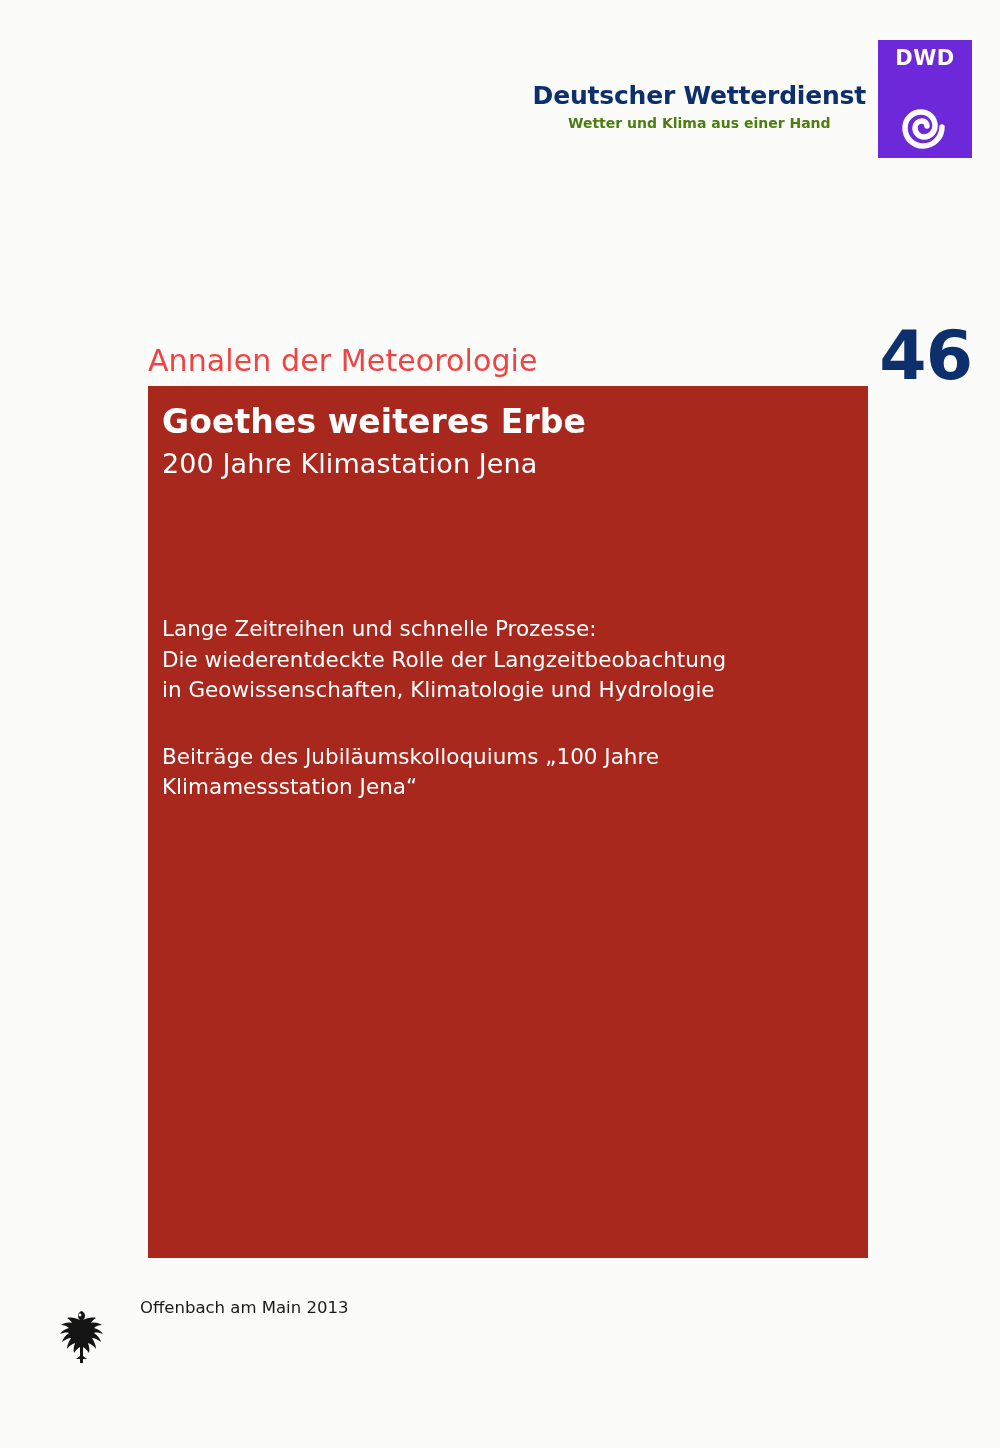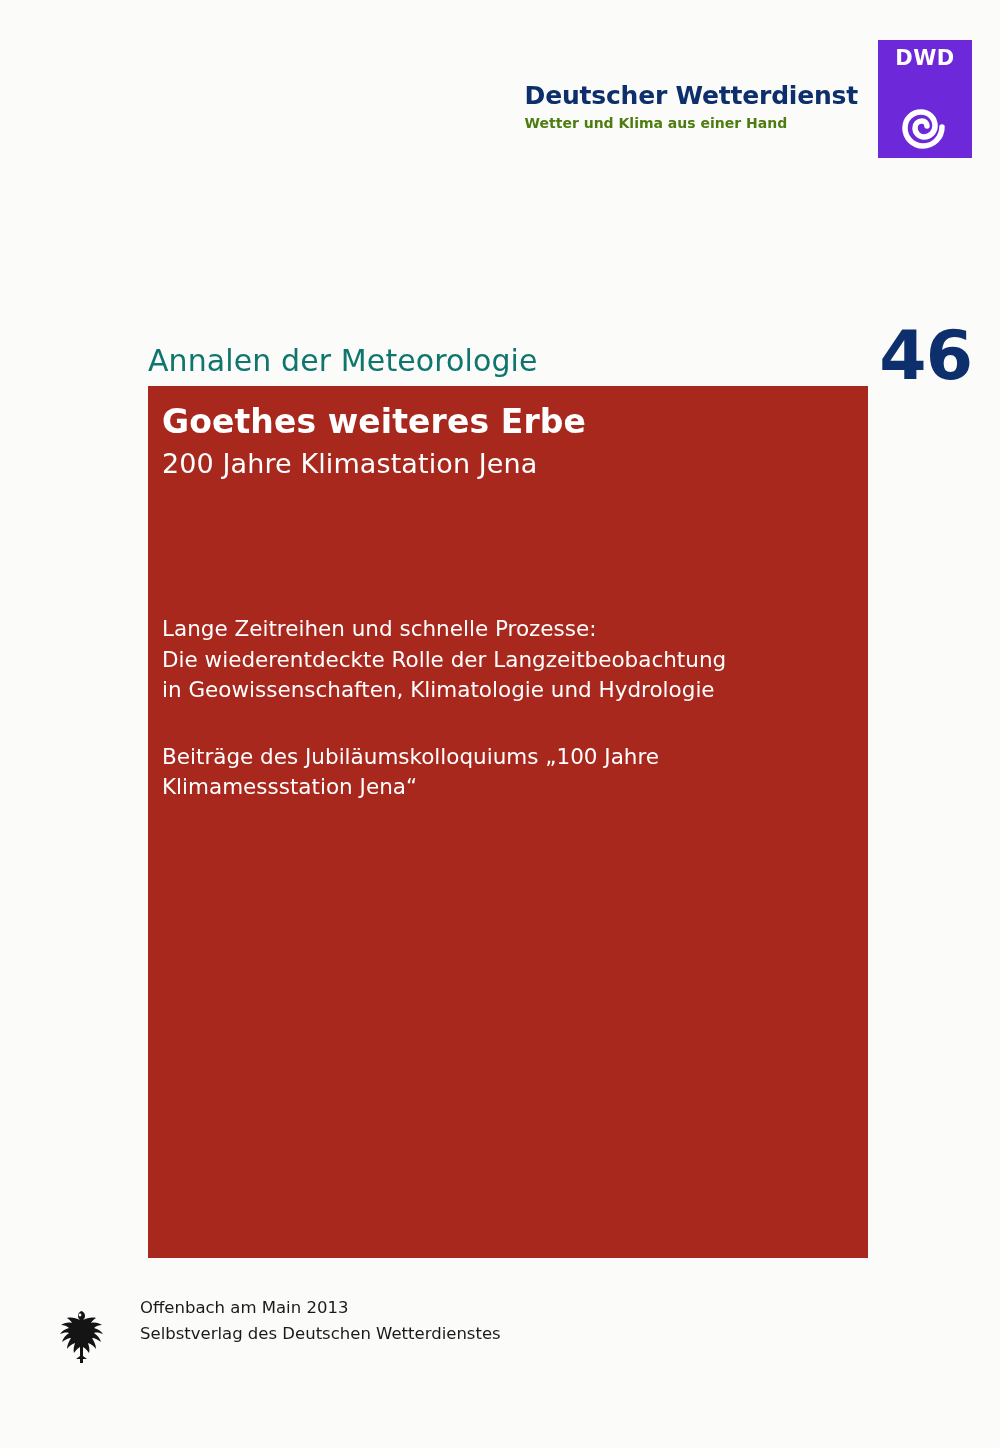--- a/index.html
+++ b/index.html
@@ -22,22 +22,22 @@
 
   
   .dwd-logo {
     position: absolute;
     top: 40px;
     right: 28px;
     display: flex;
     align-items: flex-start;
   }
   .dwd-wordmark {
-    text-align: left;
-    padding-right: 20px;
+    text-align: center;
+    padding-right: 12px;
     padding-top: 42px;
   }
   .dwd-name {
     color: #0d2f6b;
     font-weight: bold;
     font-size: 25px;
     letter-spacing: -0.2px;
     line-height: 1.15;
     white-space: nowrap;
   }
@@ -78,21 +78,21 @@
     position: absolute;
     left: 148px;
     right: 28px;
     top: 318px;
     height: 68px;
   }
   .series-title {
     position: absolute;
     left: 0;
     bottom: 8px;
-    color: #0f766e;
+    color: #ef4444;
     font-size: 30px;
     font-weight: 400;
     letter-spacing: 0.1px;
   }
   .series-number {
     position: absolute;
     right: 0;
     bottom: -4px;
     color: #0d2f6b;
     font-size: 68px;
@@ -201,16 +201,15 @@
 
   <svg class="eagle" viewBox="0 0 62 66">
     <g fill="#141414">
       <path d="M31 5 c-3 0 -5 2 -5 5 c0 2 1 3 2 4 c-4 -2 -9 -3 -13 -2 c2 1 4 3 5 5 c-4 -1 -8 0 -11 2 c3 0 6 1 8 3 c-4 1 -7 3 -9 6 c3 -1 6 -2 9 -1 c-3 2 -6 5 -7 9 c3 -2 6 -4 9 -4 c-2 3 -4 7 -4 11 c2 -3 5 -5 8 -6 c-1 3 -2 7 -1 10 c2 -3 4 -5 6 -6 l0 9 l-4 3 l4 0 l0 4 l3 0 l0 -4 l4 0 l-4 -3 l0 -9 c2 1 4 3 6 6 c1 -3 0 -7 -1 -10 c3 1 6 3 8 6 c0 -4 -2 -8 -4 -11 c3 0 6 2 9 4 c-1 -4 -4 -7 -7 -9 c3 -1 6 0 9 1 c-2 -3 -5 -5 -9 -6 c2 -2 5 -3 8 -3 c-3 -2 -7 -3 -11 -2 c1 -2 3 -4 5 -5 c-4 -1 -9 0 -13 2 c1 -1 2 -2 2 -4 c0 -3 -2 -5 -5 -5 z"></path>
       <circle cx="28" cy="9" r="1.4" fill="#fbfbfa"></circle>
     </g>
   </svg>
 
   <div class="footer-text">
     <div>Offenbach am Main 2013</div>
-    <div>Selbstverlag des Deutschen Wetterdienstes</div>
   </div>
 
 </div>
 
 </body></html>

